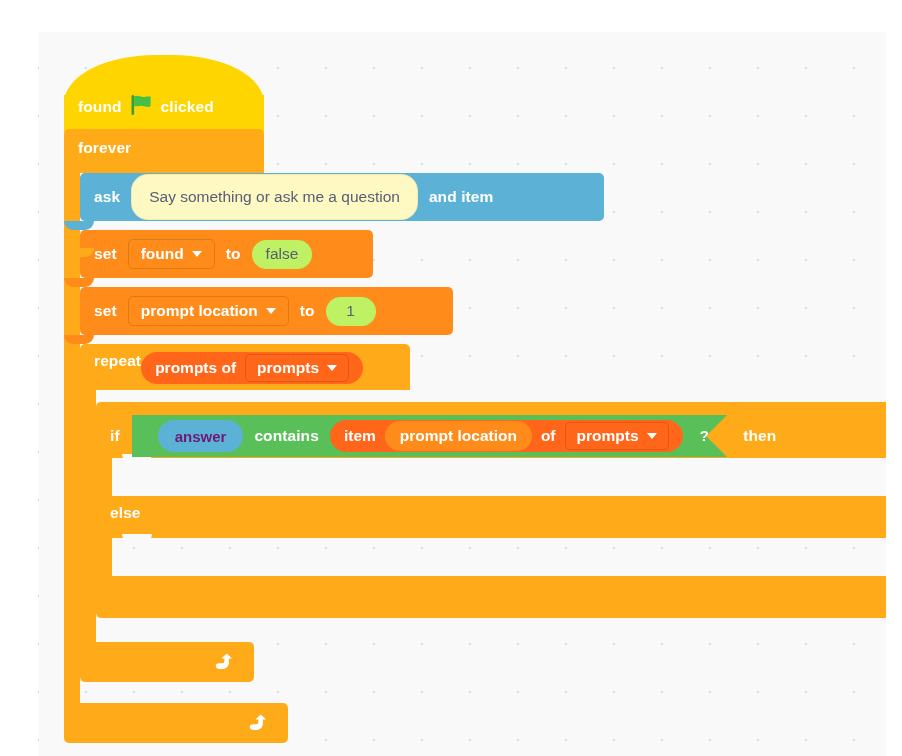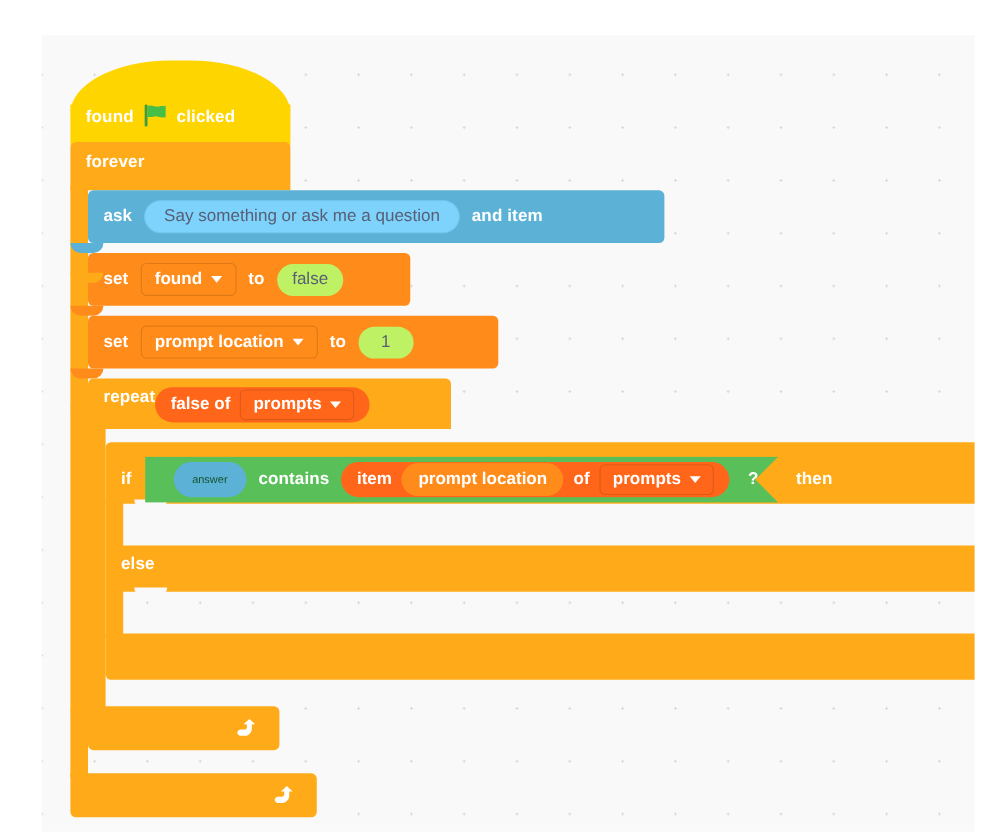--- a/index.html
+++ b/index.html
@@ -112,23 +112,23 @@
     background: #5CB1D6;
     border-radius: 5px;
   }
   #ask-notch { left: 26px; top: 189px; background: #5CB1D6; }
   #ask-block .row {
     height: 48px;
     display: flex; align-items: center;
     padding-left: 14px; gap: 11px;
   }
   .text-input-oval {
-    background: #7dd3fc;
+    background: #fef9c3;
     border-radius: 17px;
-    height: 30px;
+    height: 46px;
     display: flex; align-items: center;
     padding: 0 18px;
     color: #575E75;
     font-size: 15.5px;
     font-weight: normal;
     white-space: nowrap;
     box-shadow: inset 0 0 0 1px rgba(0,0,0,0.06);
   }
 
   
@@ -243,23 +243,23 @@
     clip-path: polygon(21px 0, 100% 0, calc(100% - 21px) 100%, 0 100%);
   }
   .hexagon.closing { clip-path: polygon(0 0, 100% 0, calc(100% - 21px) 50%, 100% 100%, 0 100%); }
 
   .sensing-oval {
     background: #5CB1D6;
     border-radius: 18px;
     height: 32px;
     display: flex; align-items: center;
     padding: 0 17px;
-    color: #14532d;
-    font-size: 10px;
-    font-weight: normal;
+    color: #701a75;
+    font-size: 15px;
+    font-weight: bold;
     box-sizing: border-box;
   }
 </style>
 </head>
 <body>
 
 <div id="workspace">
 
   <div class="blk" id="hat-block">
     <div class="hat-top"></div>
@@ -325,21 +325,21 @@
   </div>
   <div class="notch" id="set2-notch"></div>
 
   <div class="blk" id="repeat-block">
     <div class="c-top" id="repeat-top"></div>
     <div class="c-left" id="repeat-left"></div>
     <div class="c-bottom" id="repeat-bot"></div>
     <div id="repeat-label">
       <span class="blk-text">repeat</span>
       <span class="reporter-round list-orange">
-        <span>false of</span>
+        <span>prompts of</span>
         <span class="inner-field">
           <span>prompts</span>
           <span class="caret"></span>
         </span>
       </span>
     </div>
     <div id="repeat-arrow">
       <svg width="22" height="22" viewBox="0 0 24 24">
         <path d="M20.5 6.5 L20.5 11 C20.5 15.2 17 18.5 12.8 18.5 L9 18.5 C6.5 18.5 5 16.5 5.4 14.6 C5.8 12.9 7.4 12 9 12 L12.8 12 C14.3 12 15.3 11 15.3 9.7 L15.3 6.5 L11.8 6.5 L18 0.8 L24 6.5 Z" transform="translate(-1,2) scale(0.95)" fill="#ffffff"></path>
       </svg>

